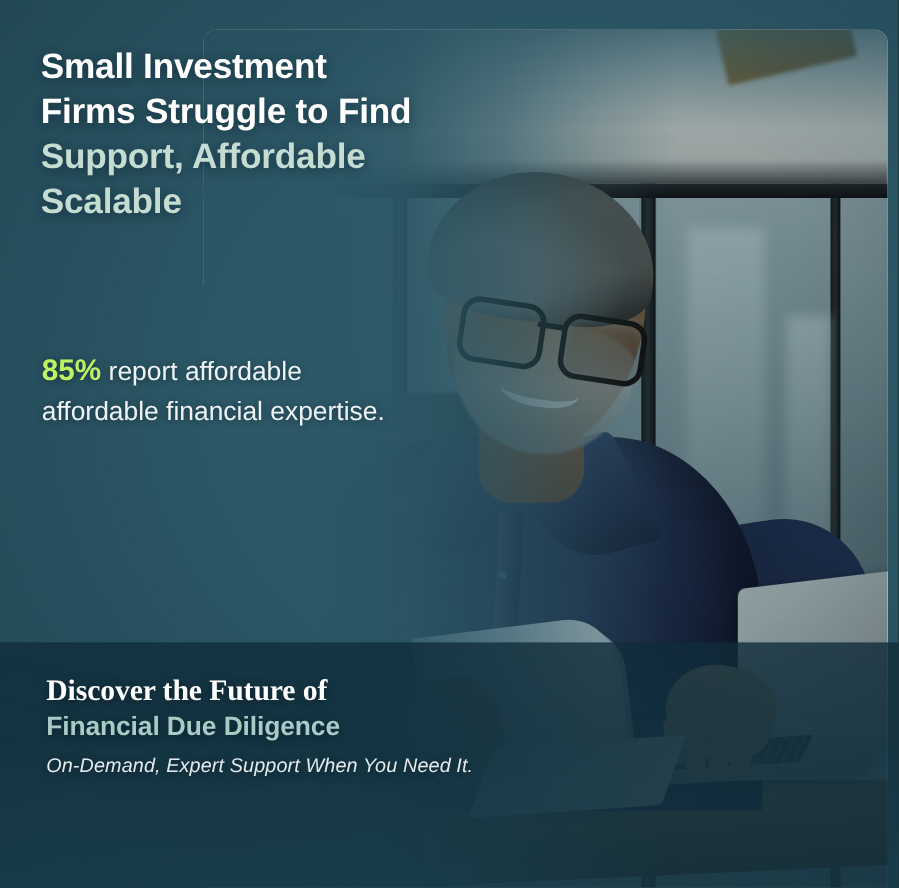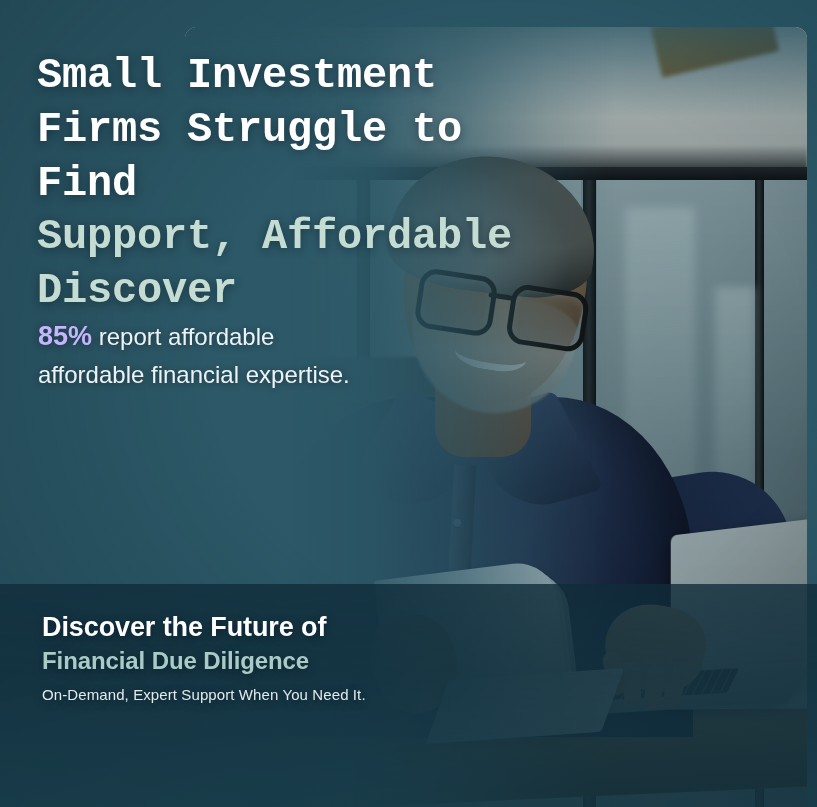--- a/index.html
+++ b/index.html
@@ -344,75 +344,76 @@
     left: 0; right: 0; top: 584px; bottom: 0;
     background: linear-gradient(180deg, rgba(16,44,58,.80) 0%, rgba(18,48,62,.86) 40%, rgba(22,56,70,.78) 100%);
     pointer-events: none;
   }
 
   
   .text-layer { position: absolute; inset: 0; }
 
   .headline {
     position: absolute;
-    left: 37px; top: 50px;
+    left: 37px; top: 40px;
     width: 520px;
-    font-size: 42px;
+    font-size: 32px;
     font-weight: bold;
     line-height: 1.28;
     letter-spacing: -.2px;
     text-shadow: 0 2px 10px rgba(0,20,30,.45);
-    font-family: Liberation Mono, monospace;
   }
   .hl-white { color: #ffffff; display: block; }
   .hl-mint  { color: #c5dcd3; display: block; }
 
   .stat-block {
     position: absolute;
     left: 38px; top: 316px;
     width: 400px;
     font-size: 24px;
     line-height: 1.52;
     color: #edf3f4;
     text-shadow: 0 1px 7px rgba(0,20,30,.45);
   }
   .stat-line { display: block; }
   .stat-num {
     font-weight: bold;
     font-size: 27px;
-    color: #c4b5fd;
+    color: #bef264;
   }
 
   .cta-block {
     position: absolute;
     left: 42px; top: 612px;
     width: 560px;
     text-shadow: 0 2px 9px rgba(0,16,26,.55);
   }
   .cta-line1 {
     display: block;
     font-size: 27px;
     font-weight: bold;
     color: #ffffff;
     letter-spacing: -.1px;
+    font-family: Liberation Serif, serif;
   }
   .cta-line2 {
     display: block;
     font-size: 24px;
     font-weight: bold;
     color: #a9cbc6;
     letter-spacing: -.1px;
     margin-top: 4px;
   }
   .cta-tagline {
     display: block;
     margin-top: 11px;
-    font-size: 15px;
+    font-size: 18px;
     color: #e3eaec;
     letter-spacing: .1px;
+    font-style: italic;
   }
 </style>
 </head>
 <body>
 
 <div class="ad-canvas">
 
   <div class="photo">
 
     <div class="ceiling"></div>
@@ -504,21 +505,21 @@
 
   <div class="vignette"></div>
   <div class="lower-band"></div>
 
   <div class="text-layer">
 
     <div class="headline">
       <span class="hl-white">Small Investment</span>
       <span class="hl-white">Firms Struggle to Find</span>
       <span class="hl-mint">Support, Affordable</span>
-      <span class="hl-mint">Discover</span>
+      <span class="hl-mint">Scalable</span>
     </div>
 
     <div class="stat-block">
       <span class="stat-line"><span class="stat-num">85%</span><span> report affordable</span></span>
       <span class="stat-line">affordable financial expertise.</span>
     </div>
 
     <div class="cta-block">
       <span class="cta-line1">Discover the Future of</span>
       <span class="cta-line2">Financial Due Diligence</span>

